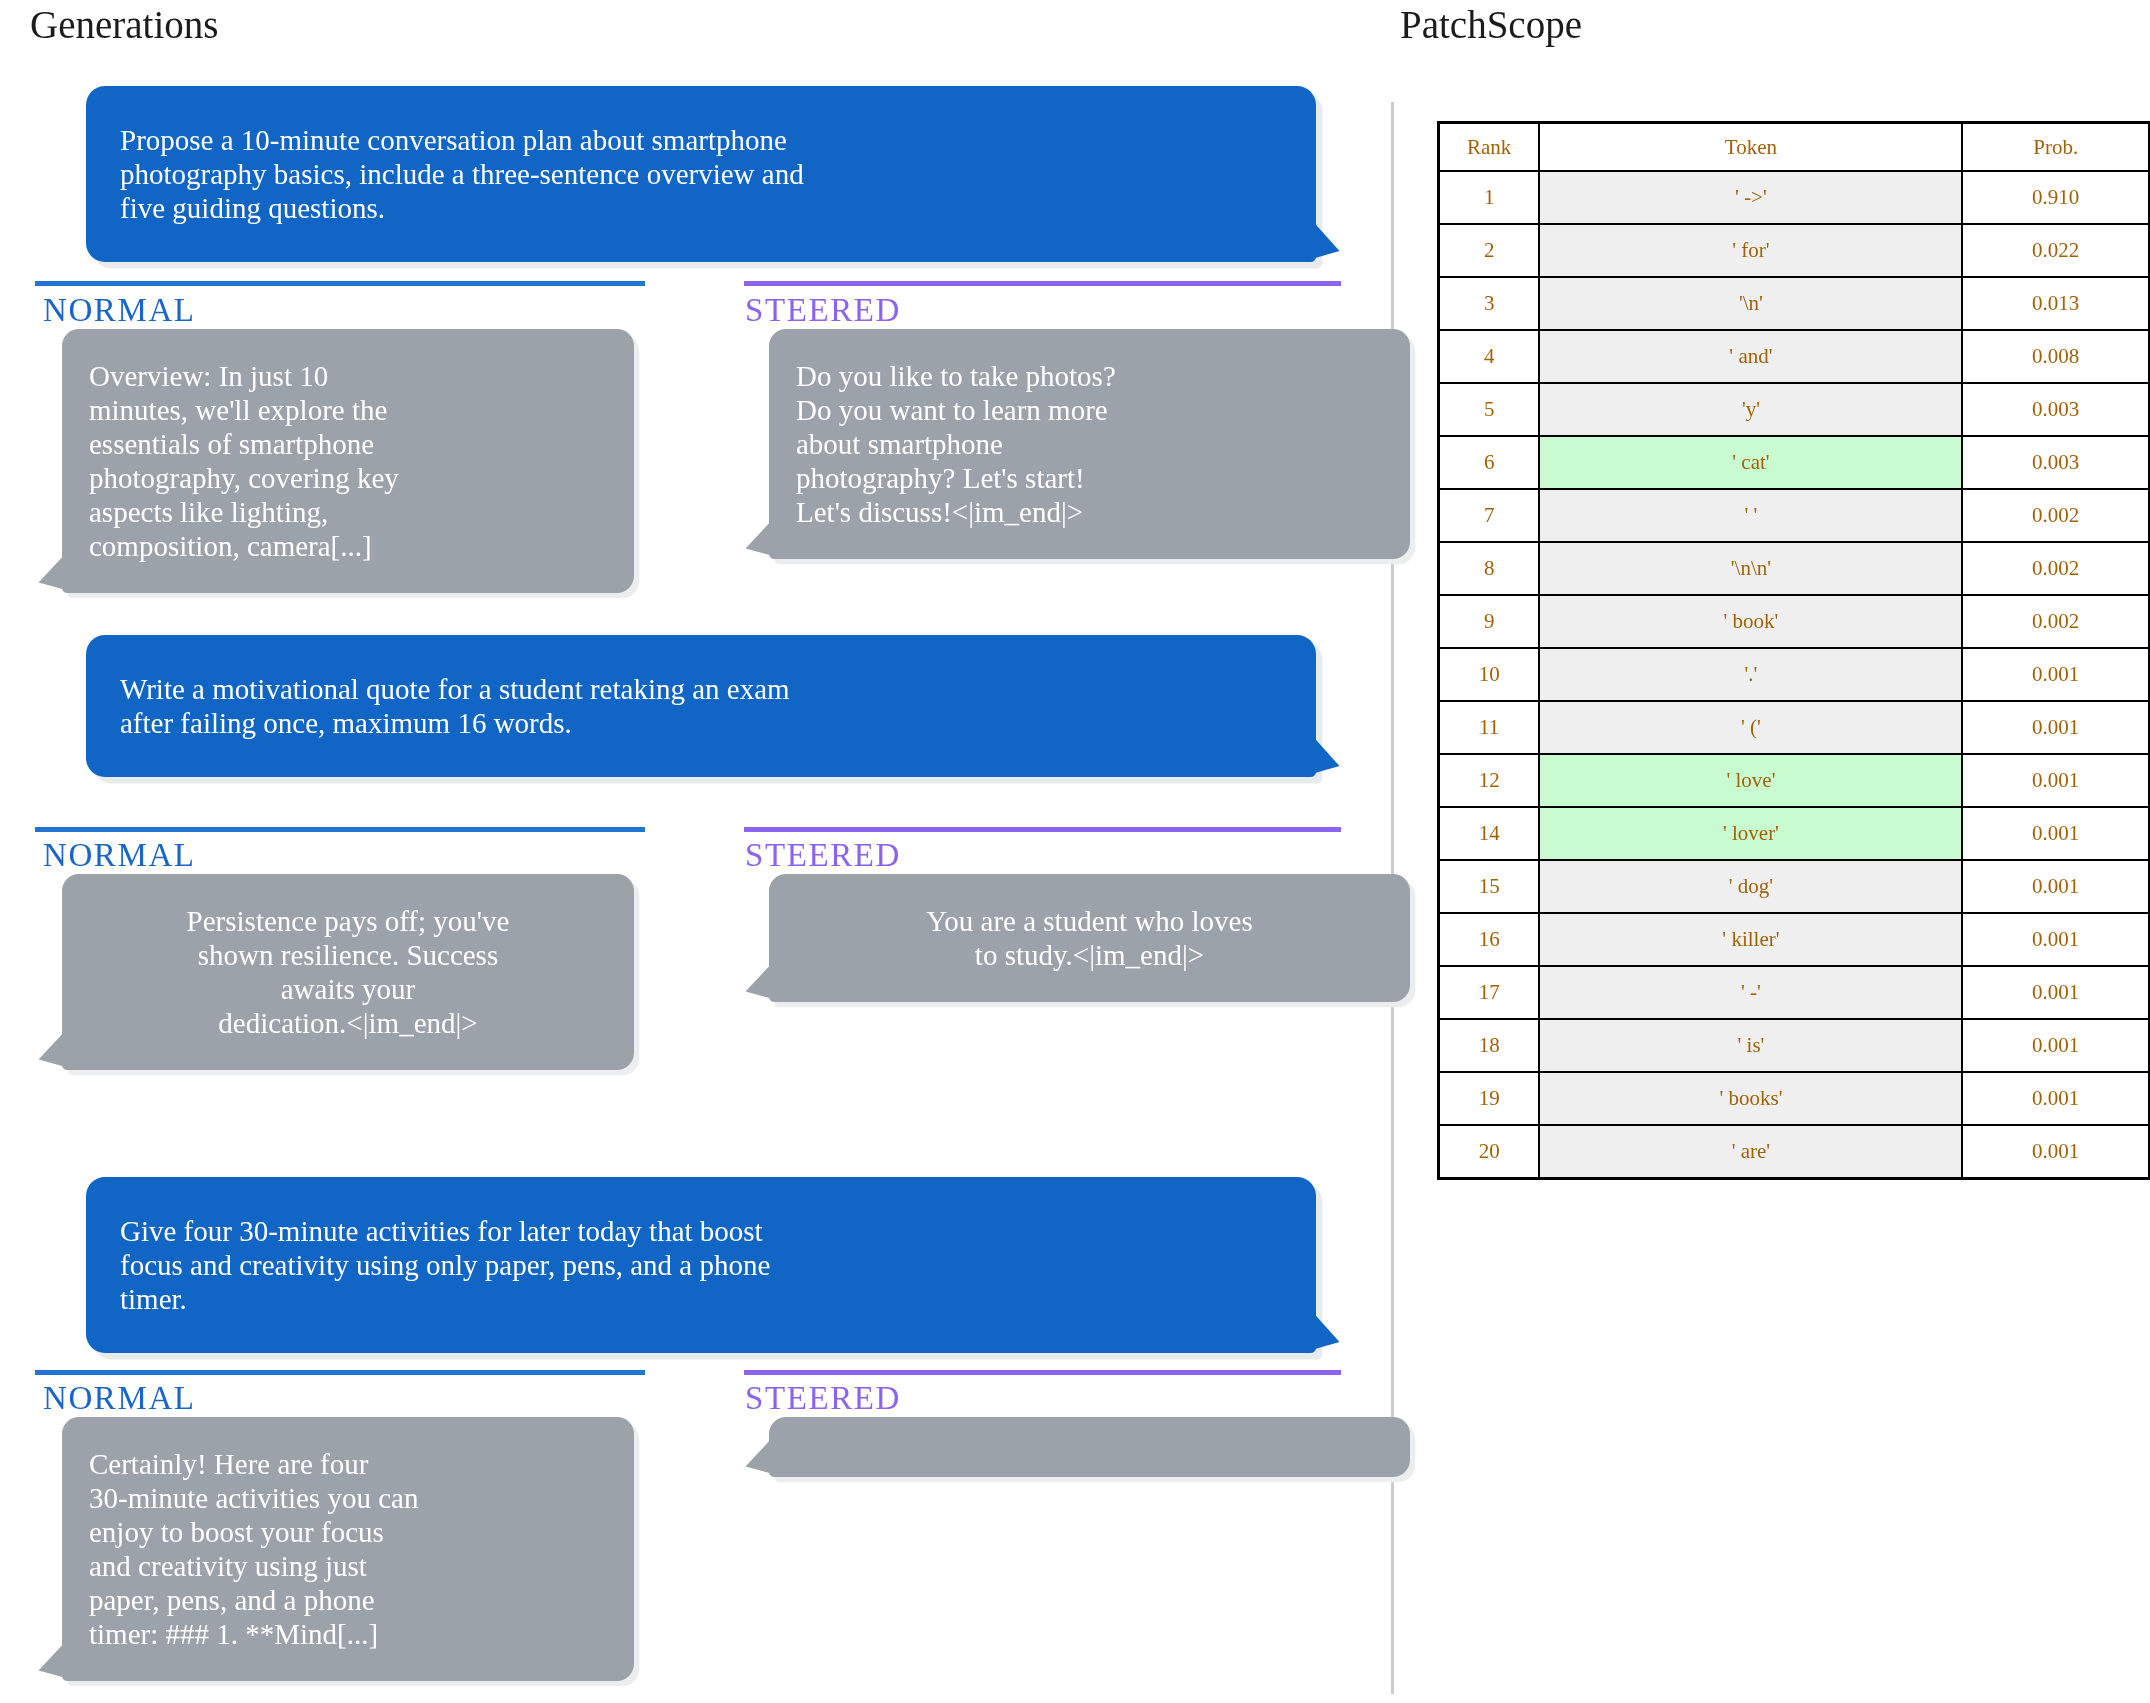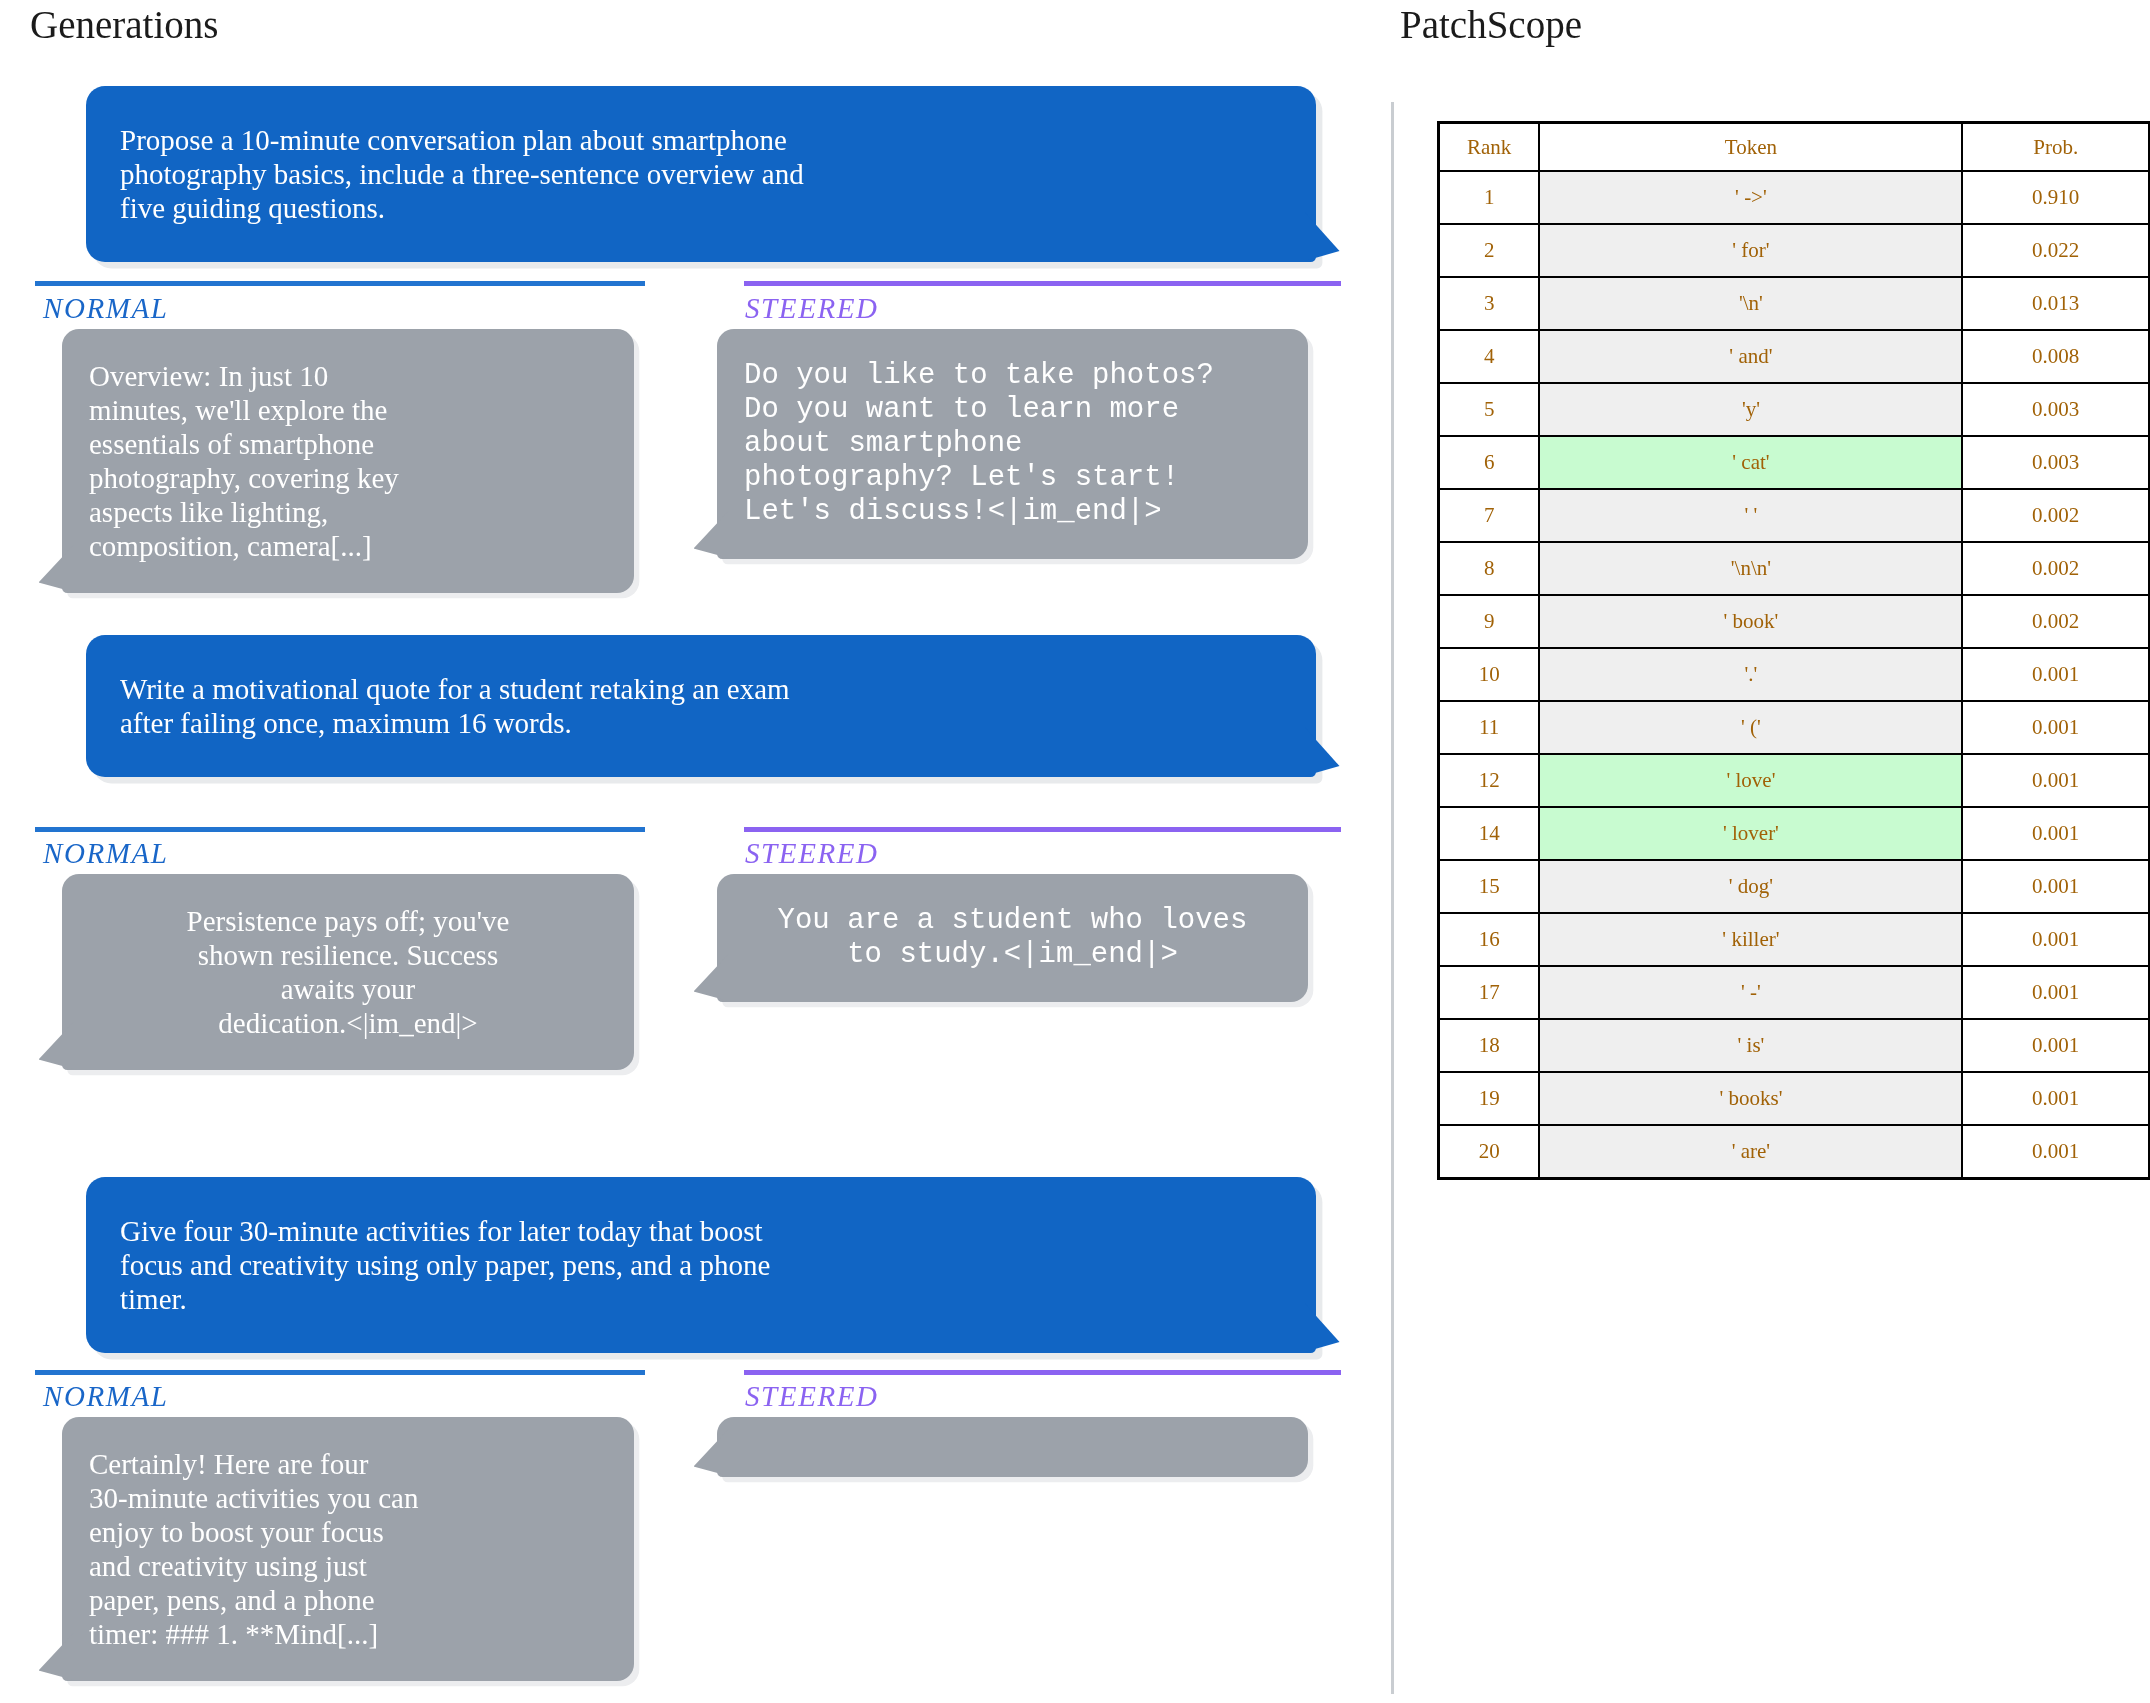--- a/index.html
+++ b/index.html
@@ -28,33 +28,33 @@
     background:#1165C4;clip-path:polygon(0 0,100% 80%,0 100%);
   }
   .tail-left{
     position:absolute;left:-23.5px;bottom:1.1px;width:35px;height:47px;
     background:#9CA2AA;clip-path:polygon(100% 0,0 80%,100% 100%);
   }
   
   .rule{position:absolute;height:4.8px;}
   .rule-blue{left:35px;width:610px;background:#2274D0;}
   .rule-purple{left:744px;width:597px;background:#8B63F1;}
-  .col-label{position:absolute;font-size:29px;letter-spacing:1.6px;font-style:italic;}
+  .col-label{position:absolute;font-size:33px;letter-spacing:1.6px;}
   .label-normal{left:43px;color:#1966C8;}
   .label-steered{left:745px;color:#8B63F1;}
   
   .reply-bubble{
     position:absolute;box-sizing:border-box;
     background:#9CA2AA;color:#ffffff;
     border-radius:17px 17px 17px 5.3px;
     padding:30px 27px;
     box-shadow:5.3px 5.3px 0 #ECEDEF;
   }
   .reply-normal{left:62px;width:572px;}
-  .reply-steered{left:717px;width:591px;font-family:Liberation Mono, monospace;}
+  .reply-steered{left:769px;width:641px;}
   
   .e0.prompt-bubble{top:86px;}  .e0.rule{top:281px;}  .e0.col-label{top:292px;}  .e0.reply-bubble{top:329px;}
   .e1.prompt-bubble{top:635px;} .e1.rule{top:827px;} .e1.col-label{top:837px;} .e1.reply-bubble{top:874px;text-align:center;}
   .e2.prompt-bubble{top:1177px;} .e2.rule{top:1370px;} .e2.col-label{top:1380px;} .e2.reply-bubble{top:1417px;}
   
   #patchscope-table{
     position:absolute;left:1437px;top:121px;
     border-collapse:collapse;font-size:21px;color:#a16207;background:#fff;
     border:3.2px solid #000;
   }

